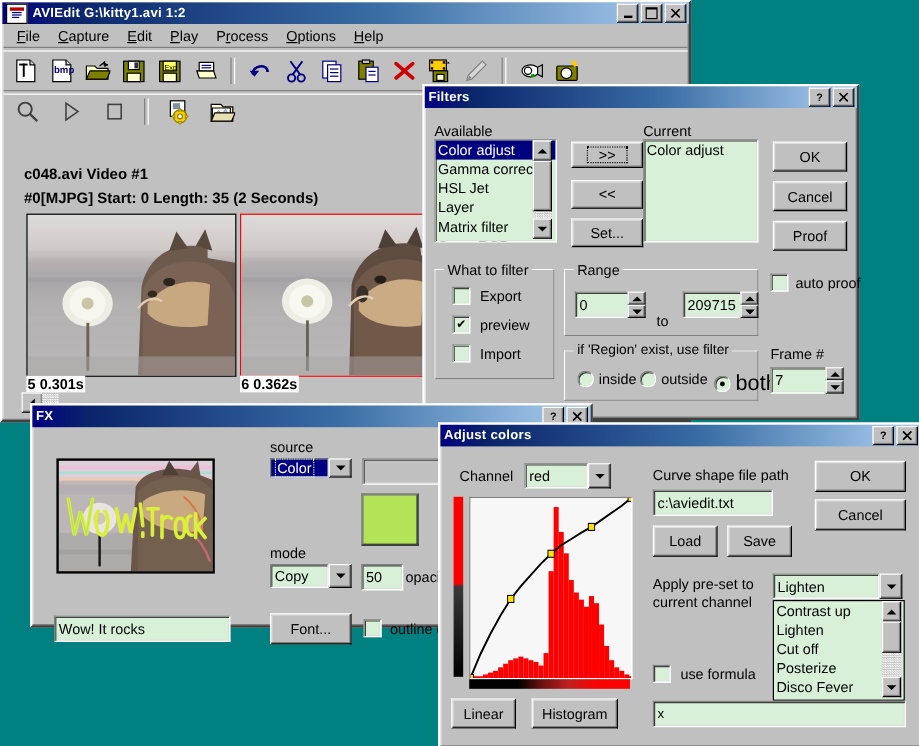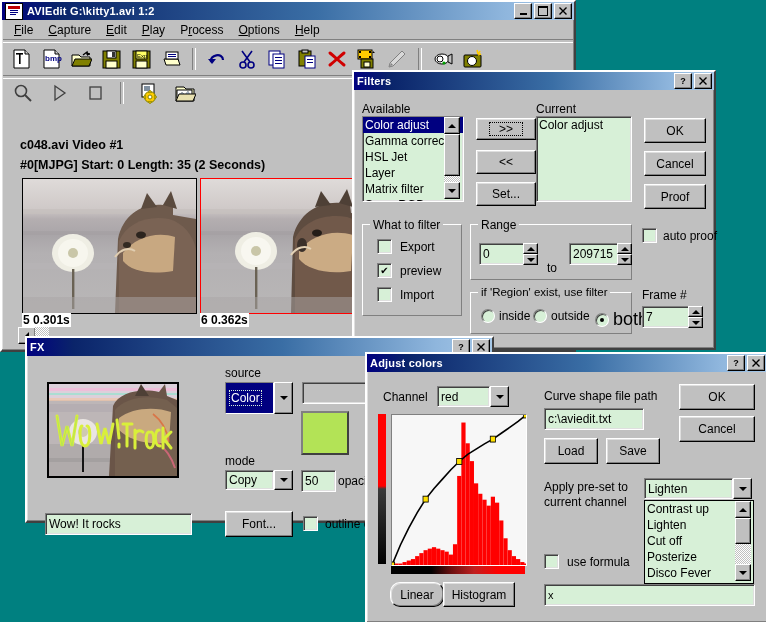--- a/index.html
+++ b/index.html
@@ -581,21 +581,21 @@
         <path d="M110 46 C105 46, 105 62, 111 62"></path>
         <path d="M114 44 L114 64 M122 48 L115 55 L122 64"></path>
       </g>
       <g fill="none" stroke="#b3e356" stroke-width="1" opacity="0.9">
         <path d="M8 32 L13 62 L18 42 L23 62 L28 32"></path>
       </g>
     </svg>
   </div>
 
   <div class="lbl" style="left:198px;top:28px;">source</div>
-  <div class="combo" style="left:198px;top:44px;width:68px;height:32px;justify-content:flex-end;">
+  <div class="combo" style="left:198px;top:44px;width:68px;height:16px;justify-content:flex-end;">
     <div class="cfield" style="background:#000080;color:#fff;font-size:12px;display:flex;align-items:center;padding-left:3px;border-top:1px solid #808080;border-left:1px solid #808080;border-right:1px solid #fff;border-bottom:1px solid #fff;">
       <span style="border:1px dotted #d7f0d7;padding:0 1px;">Color</span>
     </div>
     <div class="cbtn">
         <span class="arrow-dn"></span>
       </div>
   </div>
   <div class="field" style="position:absolute;left:275px;top:44px;width:75px;height:20px;background:#c0c0c0;"></div>
   <div class="btn" style="position:absolute;left:355px;top:42px;width:24px;height:24px;">
     <svg width="16" height="14" viewBox="0 0 16 14">
@@ -690,21 +690,21 @@
           <rect x="59" y="138" width="10" height="10" fill="#ffe000" stroke="#000" stroke-width="1.5"></rect>
           <rect x="123" y="74" width="10" height="10" fill="#ffe000" stroke="#000" stroke-width="1.5"></rect>
           <rect x="187" y="36" width="10" height="10" fill="#ffe000" stroke="#000" stroke-width="1.5"></rect>
           <rect x="250" y="-5" width="10" height="10" fill="#ffe000" stroke="#000" stroke-width="1.5"></rect>
         </g>
     </svg>
   </div>
 
   <div style="position:absolute;left:24px;top:212px;width:134px;height:8px;background:linear-gradient(to right,#000000 0%,#000000 30%,#6b1010 45%,#c02020 62%,#ff0000 80%,#ff0000 100%);"></div>
 
-  <div class="btn" style="position:absolute;left:23px;top:228px;width:52px;height:23px;border-radius:10px;">Linear</div>
+  <div class="btn" style="position:absolute;left:9px;top:228px;width:52px;height:23px;">Linear</div>
   <div class="btn" style="position:absolute;left:76px;top:228px;width:70px;height:23px;">Histogram</div>
 
   <div class="lbl" style="left:177px;top:35px;">Curve shape file path</div>
   <div class="field" style="position:absolute;left:177px;top:54px;width:95px;height:20px;">c:\aviedit.txt</div>
   <div class="btn" style="position:absolute;left:177px;top:84px;width:52px;height:24px;">Load</div>
   <div class="btn" style="position:absolute;left:239px;top:84px;width:52px;height:24px;">Save</div>
 
   <div class="lbl" style="left:177px;top:126px;">Apply pre-set to</div>
   <div class="lbl" style="left:177px;top:141px;">current channel</div>
 

